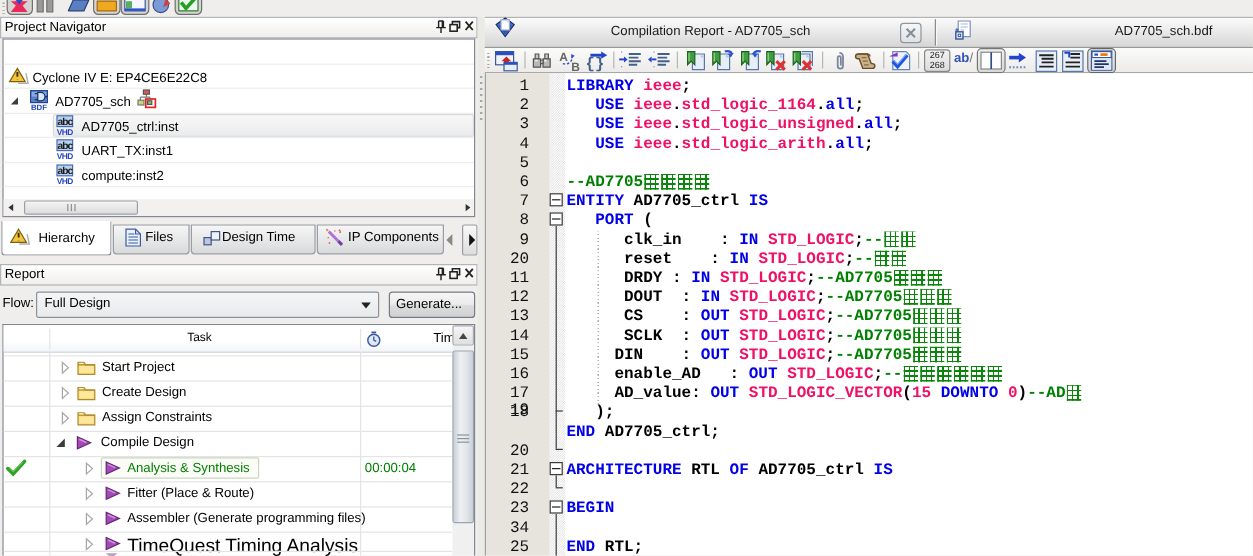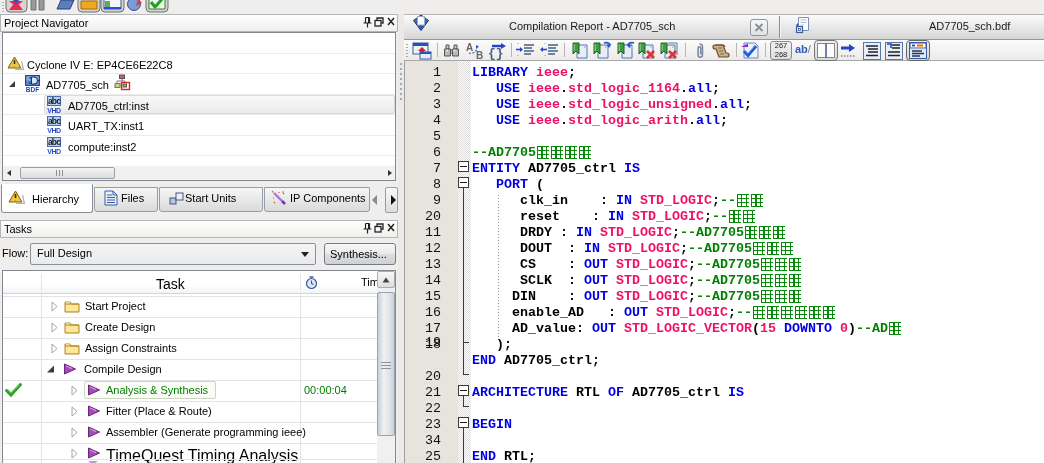--- a/index.html
+++ b/index.html
@@ -115,21 +115,21 @@
   </svg>
 <svg style="left:385px;top:168px" width="10" height="10" viewBox="0 0 10 10">
     <path d="M3 2 L7 5 L3 8 Z" fill="#333"></path>
   </svg>
 <div class="abs" style="left:20px;top:167px;width:95px;height:12px;background:linear-gradient(#f4f4f4,#dcdcdc);border:1px solid #9aa0a8;border-radius:2px"></div>
 <div class="abs" style="left:56px;top:170px;width:1px;height:6px;box-shadow:3px 0 0 #909090,6px 0 0 #909090;background:#909090"></div>
 <div class="abs" style="left:0px;top:184px;width:398px;height:32px;background:#efeeec"></div>
 <div class="abs" style="left:94px;top:187px;width:64px;height:25px;background:linear-gradient(#f6f6f6,#d9dadb);border:1px solid #9a9da3;border-radius:0 0 3px 3px"></div>
 <div class="abs" style="left:121px;top:192px;font-size:11px">Files</div>
 <div class="abs" style="left:159px;top:187px;width:104px;height:25px;background:linear-gradient(#f6f6f6,#d9dadb);border:1px solid #9a9da3;border-radius:0 0 3px 3px"></div>
-<div class="abs" style="left:185px;top:192px;font-size:11px">Start Units</div>
+<div class="abs" style="left:185px;top:192px;font-size:11px">Design Time</div>
 <div class="abs" style="left:264px;top:187px;width:106px;height:25px;background:linear-gradient(#f6f6f6,#d9dadb);border:1px solid #9a9da3;border-radius:0 0 3px 3px"></div>
 <div class="abs" style="left:290px;top:192px;font-size:11px">IP Components</div>
 <svg style="left:104px;top:190px" width="14" height="16" viewBox="0 0 14 16">
 <path d="M1 1 L9 1 L13 5 L13 15 L1 15 Z" fill="#eaf1fb" stroke="#3a5a9f"></path>
 <path d="M9 1 L9 5 L13 5" fill="none" stroke="#3a5a9f"></path>
 <path d="M3 5 h5 M3 7.5 h8 M3 10 h8 M3 12.5 h8" stroke="#3a5a9f"></path>
   </svg>
 <svg style="left:169px;top:192px" width="15" height="14" viewBox="0 0 15 14">
 <rect x="1" y="6" width="6" height="6" fill="#b8c6e8" stroke="#44567f"></rect>
 <rect x="7" y="1" width="7" height="7" fill="#eef2fa" stroke="#44567f"></rect>
@@ -148,47 +148,47 @@
 <path d="M14.6 5 L16.4 13.4 L8 13.4" fill="none" stroke="#b0b0b0" stroke-width="1.2"></path>
   </svg>
 <div class="abs" style="left:32px;top:193px;font-size:11px">Hierarchy</div>
 <svg style="left:370px;top:194px" width="10" height="12" viewBox="0 0 10 12">
     <path d="M7 1 L2 6 L7 11 Z" fill="#8a8a8a"></path>
   </svg>
 <div class="abs" style="left:385px;top:187px;width:13px;height:26px;background:linear-gradient(#f8f8f8,#dddddd);border:1px solid #9a9da3;border-radius:2px"></div>
 <svg style="left:388px;top:194px" width="10" height="12" viewBox="0 0 10 12">
     <path d="M3 1 L8 6 L3 11 Z" fill="#111"></path>
   </svg>
-<div class="tbar" style="top:220px">Tasks</div>
+<div class="tbar" style="top:220px">Report</div>
 <svg style="left:360px;top:223px" width="36" height="12" viewBox="0 0 36 12" fill="none" stroke="#222" stroke-width="1.3">
 <g>
       <path d="M5.5 0.5 L9.5 0.5 M5.5 0.5 L5.5 6 L9.5 6 L9.5 0.5 M3.5 6 L11.5 6 M7.5 6 L7.5 10.5" stroke-width="1.2"></path>
       <path d="M8 0.5 L9.5 0.5 L9.5 6 L8 6 Z" fill="#222" stroke="none"></path>
     </g>
 <g>
       <rect x="15" y="3.5" width="6" height="5.5"></rect>
       <path d="M17 3 L17 1 L23 1 L23 6 L21.5 6"></path>
     </g>
 <g stroke-width="1.5">
       <path d="M28 1 L34 8 M34 1 L28 8"></path>
     </g>
   </svg>
 <div class="abs" style="left:2px;top:247px;font-size:11px">Flow:</div>
 <div class="abs" style="left:30px;top:243px;width:286px;height:22px;background:linear-gradient(#f4f5f6,#e9eaec);border:1px solid #8a919b;border-radius:2px"></div>
 <div class="abs" style="left:37px;top:247px;font-size:11px">Full Design</div>
 <svg style="left:300px;top:251px" width="10" height="7" viewBox="0 0 10 7">
     <path d="M1 1 L5 6 L9 1 Z" fill="#222"></path>
   </svg>
 <div class="abs" style="left:324px;top:243px;width:72px;height:22px;background:linear-gradient(#f6f6f6 0%,#ebebeb 48%,#dddddd 52%,#d0d1d3 100%);border:1px solid #757b84;border-radius:3px"></div>
-<div class="abs" style="left:330px;top:248px;font-size:11px">Synthesis...</div>
+<div class="abs" style="left:330px;top:248px;font-size:11px">Generate...</div>
 <div class="abs" style="left:2px;top:270px;width:394px;height:193px;background:#ffffff;border:1px solid #828790;border-bottom:none"></div>
 <div class="abs" style="left:3px;top:271px;width:374px;height:23px;background:linear-gradient(#ffffff 60%,#f2f4f7);border-bottom:1px solid #cdd5df"></div>
 <div class="abs" style="left:41px;top:274px;width:1px;height:17px;background:#e0e4ea"></div>
 <div class="abs" style="left:300px;top:274px;width:1px;height:17px;background:#e0e4ea"></div>
-<div class="abs" style="left:156px;top:276px;font-size:14px">Task</div>
+<div class="abs" style="left:156px;top:276px;font-size:10px">Task</div>
 <div class="abs" style="left:361px;top:276px;font-size:11px">Time</div>
 <svg style="left:305px;top:276px" width="13" height="14" viewBox="0 0 13 14">
 <circle cx="6.5" cy="7.5" r="5" fill="#dfe8f4" stroke="#3a5a9f" stroke-width="1.2"></circle>
 <path d="M6.5 4.5 L6.5 7.5 L8.5 8.5" stroke="#3a5a9f" stroke-width="1.1" fill="none"></path>
 <path d="M4.5 1 L8.5 1" stroke="#3a5a9f" stroke-width="1.5"></path>
   </svg>
 <div class="gh" style="left:3px;top:296px;width:374px"></div>
 <div class="gh" style="left:3px;top:317px;width:374px"></div>
 <div class="gh" style="left:3px;top:338px;width:374px"></div>
 <div class="gh" style="left:3px;top:359px;width:374px"></div>
@@ -265,21 +265,21 @@
 <path d="M3 3 L9 5.7" stroke="#cf8fdd" stroke-width="1.3"></path>
   </svg>
 <div class="abs" style="left:106px;top:405px;font-size:11px">Fitter (Place &amp; Route)</div>
 <svg style="left:71px;top:427px" width="7" height="11" viewBox="0 0 7 11">
     <path d="M1 1 L6 5.5 L1 10 Z" fill="#ffffff" stroke="#a6a6a6"></path>
   </svg>
 <svg style="left:87px;top:426px" width="14" height="12" viewBox="0 0 14 12">
 <path d="M1.5 1 L12.5 6 L1.5 11 Z" fill="#a14cb4" stroke="#6a2478" stroke-width="1"></path>
 <path d="M3 3 L9 5.7" stroke="#cf8fdd" stroke-width="1.3"></path>
   </svg>
-<div class="abs" style="left:106px;top:426px;font-size:11px">Assembler (Generate programming ieee)</div>
+<div class="abs" style="left:106px;top:426px;font-size:11px">Assembler (Generate programming files)</div>
 <svg style="left:71px;top:448px" width="7" height="11" viewBox="0 0 7 11">
     <path d="M1 1 L6 5.5 L1 10 Z" fill="#ffffff" stroke="#a6a6a6"></path>
   </svg>
 <svg style="left:87px;top:447px" width="14" height="12" viewBox="0 0 14 12">
 <path d="M1.5 1 L12.5 6 L1.5 11 Z" fill="#a14cb4" stroke="#6a2478" stroke-width="1"></path>
 <path d="M3 3 L9 5.7" stroke="#cf8fdd" stroke-width="1.3"></path>
   </svg>
 <div class="abs" style="left:106px;top:447px;font-size:16px">TimeQuest Timing Analysis</div>
 <div class="gh" style="left:3px;top:459px;width:374px"></div>
 <svg style="left:87px;top:461px" width="12" height="4" viewBox="0 0 12 4">

